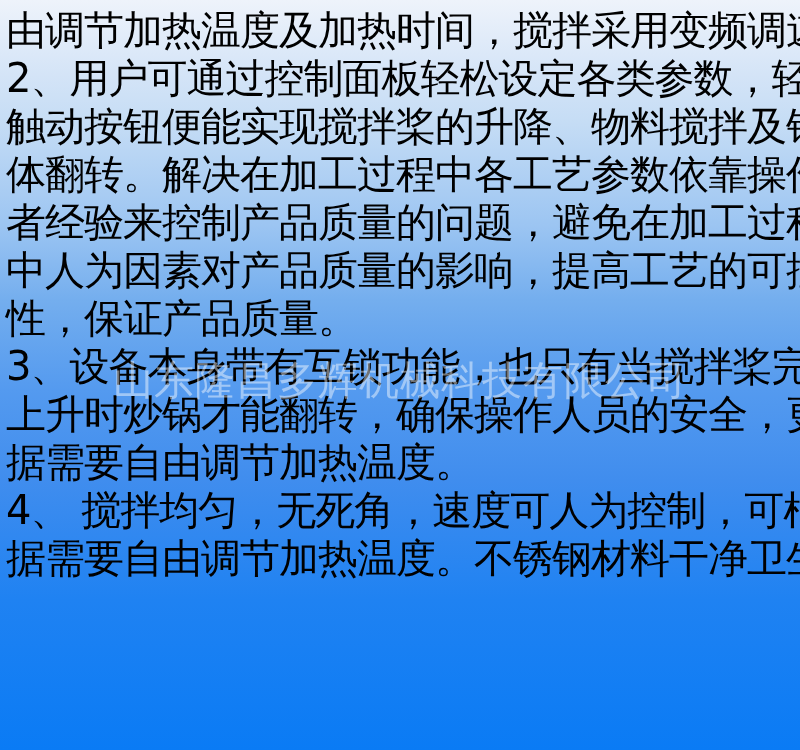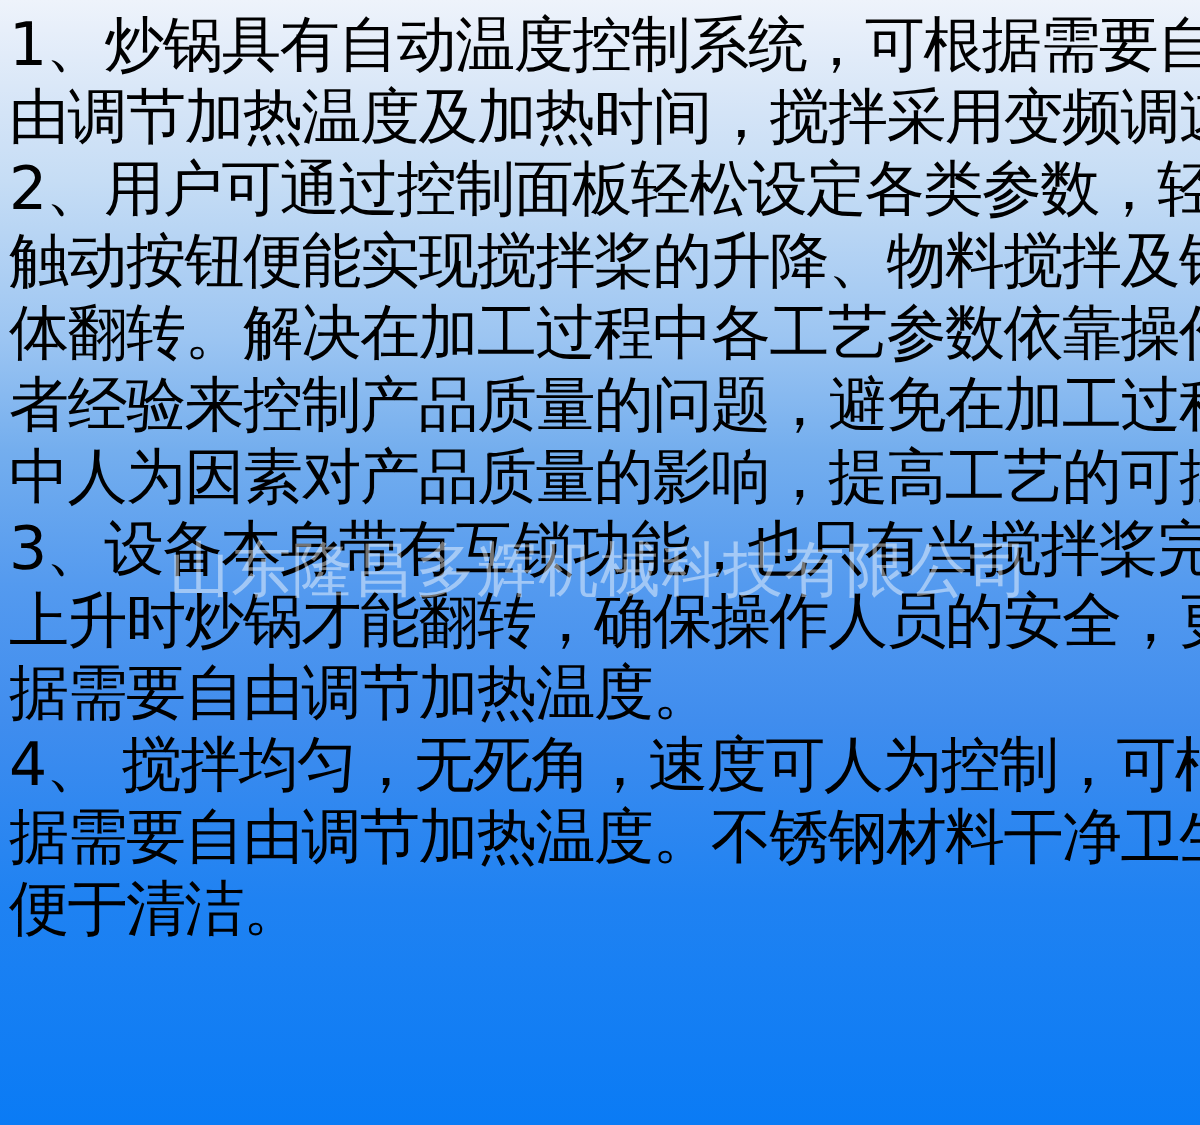--- a/index.html
+++ b/index.html
@@ -53,30 +53,29 @@
     letter-spacing: 1px;
     pointer-events: none;
   }
 </style>
 </head>
 <body>
 
 <div class="canvas">
 
   <div class="text-block">
-    <div class="text-line">1、炒锅具有自动温度控制系统，可根据需要自</div>
     <div class="text-line">由调节加热温度及加热时间，搅拌采用变频调速</div>
     <div class="text-line">2、用户可通过控制面板轻松设定各类参数，轻轻</div>
     <div class="text-line">触动按钮便能实现搅拌桨的升降、物料搅拌及锅</div>
     <div class="text-line">体翻转。解决在加工过程中各工艺参数依靠操作</div>
     <div class="text-line">者经验来控制产品质量的问题，避免在加工过程</div>
     <div class="text-line">中人为因素对产品质量的影响，提高工艺的可控</div>
+    <div class="text-line">性，保证产品质量。</div>
     <div class="text-line">3、设备本身带有互锁功能，也只有当搅拌桨完全</div>
     <div class="text-line">上升时炒锅才能翻转，确保操作人员的安全，更</div>
     <div class="text-line">据需要自由调节加热温度。</div>
     <div class="text-line">4、 搅拌均匀，无死角，速度可人为控制，可根</div>
     <div class="text-line">据需要自由调节加热温度。不锈钢材料干净卫生</div>
-    <div class="text-line">便于清洁。</div>
   </div>
 
   <div class="watermark">山东隆昌多辉机械科技有限公司</div>
 
 </div>
 
 </body></html>

